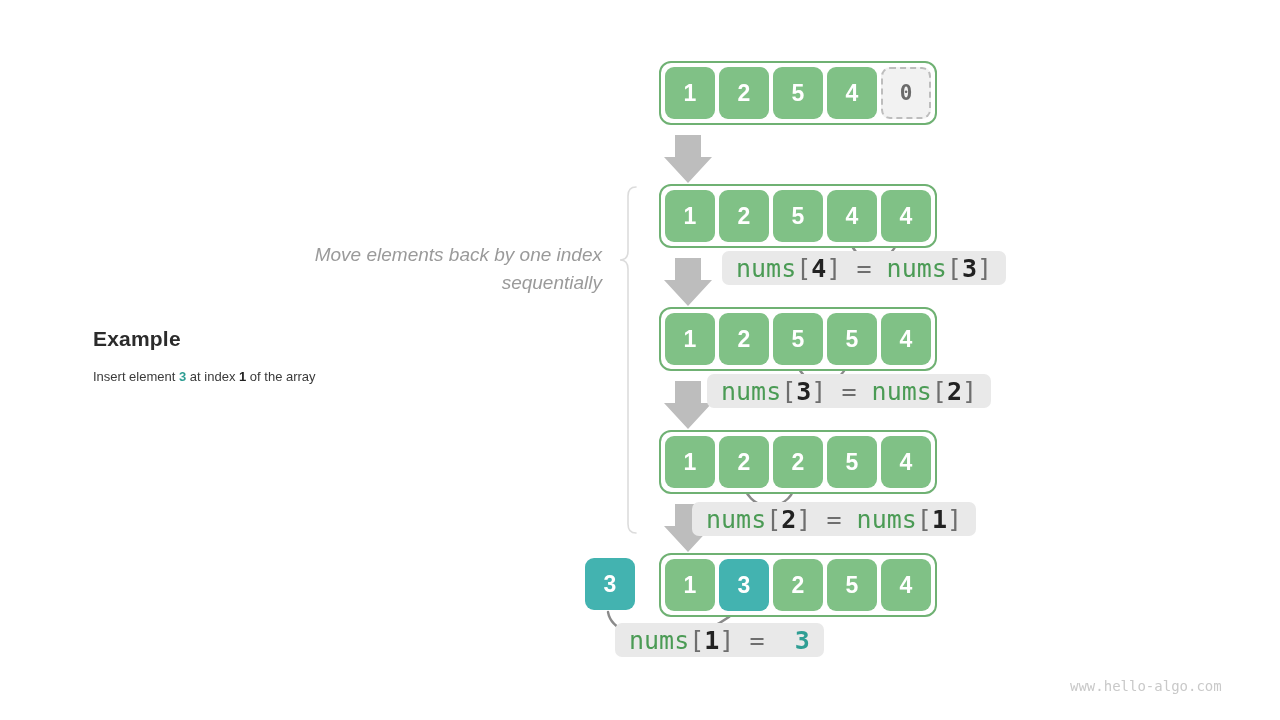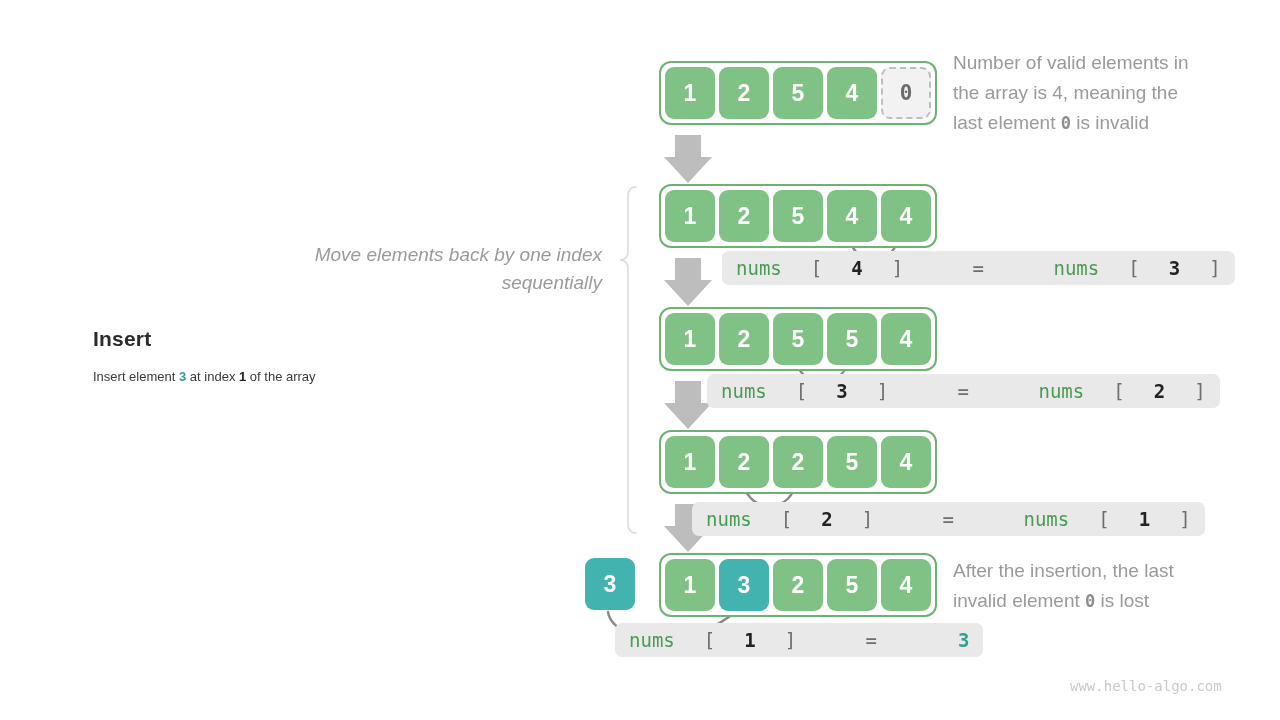--- a/index.html
+++ b/index.html
@@ -61,23 +61,22 @@
     position:absolute;width:50px;height:52px;border-radius:9px;
     background:#43b3b0;color:#fff;font-size:23px;font-weight:bold;
     display:flex;align-items:center;justify-content:center;
   }
 
   
   .chip{
     position:absolute;background:#e9e9e9;border-radius:7px;
     height:34px;display:flex;align-items:center;
     padding:0 14px;box-sizing:border-box;
-    font-family:"DejaVu Sans Mono", monospace;font-size:19px;
+    font-family:"DejaVu Sans Mono", monospace;font-size:25px;
     white-space:pre;
-    gap:29px;
   }
   .chip .nm{color:#4b9b55;}
   .chip .br{color:#6e6e6e;}
   .chip .idx{color:#222;font-weight:bold;}
   .chip .eq{color:#6e6e6e;}
   .chip .val-teal{color:#2f9e94;font-weight:bold;}
 
   
   svg.overlay{position:absolute;left:0;top:0;width:1280px;height:720px;
               pointer-events:none;}
@@ -124,36 +123,27 @@
     </g>
 
     <g fill="none" stroke="#8a8a8a" stroke-width="2.4" stroke-linecap="round">
       <path d="M848,232 C852,268 890,268 898,240" marker-end="url(#curveHead)"></path>
       <path d="M795,355 C799,391 840,391 848,362" marker-end="url(#curveHead)"></path>
       <path d="M742,478 C746,514 788,514 795,486" marker-end="url(#curveHead)"></path>
       <path d="M608,612 C614,648 710,648 744,602" marker-end="url(#curveHead)"></path>
     </g>
   </svg>
 
-  <div class="example-title">Insert</div>
+  <div class="example-title">Example</div>
 
   <div class="example-sub"><span>Insert element </span><span class="teal">3</span><span> at index </span><span class="dark">1</span><span> of the array</span></div>
 
   <div class="move-note">Move elements back by one index sequentially</div>
 
-  <div class="note" id="note-top">
-    <span>Number of valid elements in</span><br>
-    <span>the array is 4, meaning the</span><br>
-    <span>last element </span><span class="mono0">0</span><span> is invalid</span>
-  </div>
 
-  <div class="note" id="note-bottom">
-    <span>After the insertion, the last</span><br>
-    <span>invalid element </span><span class="mono0">0</span><span> is lost</span>
-  </div>
 
   <div class="array" style="left:659px;top:61px;">
     <div class="cell">1</div>
     <div class="cell">2</div>
     <div class="cell">5</div>
     <div class="cell">4</div>
     <div class="cell invalid">0</div>
   </div>
 
   <div class="array" style="left:659px;top:184px;">

